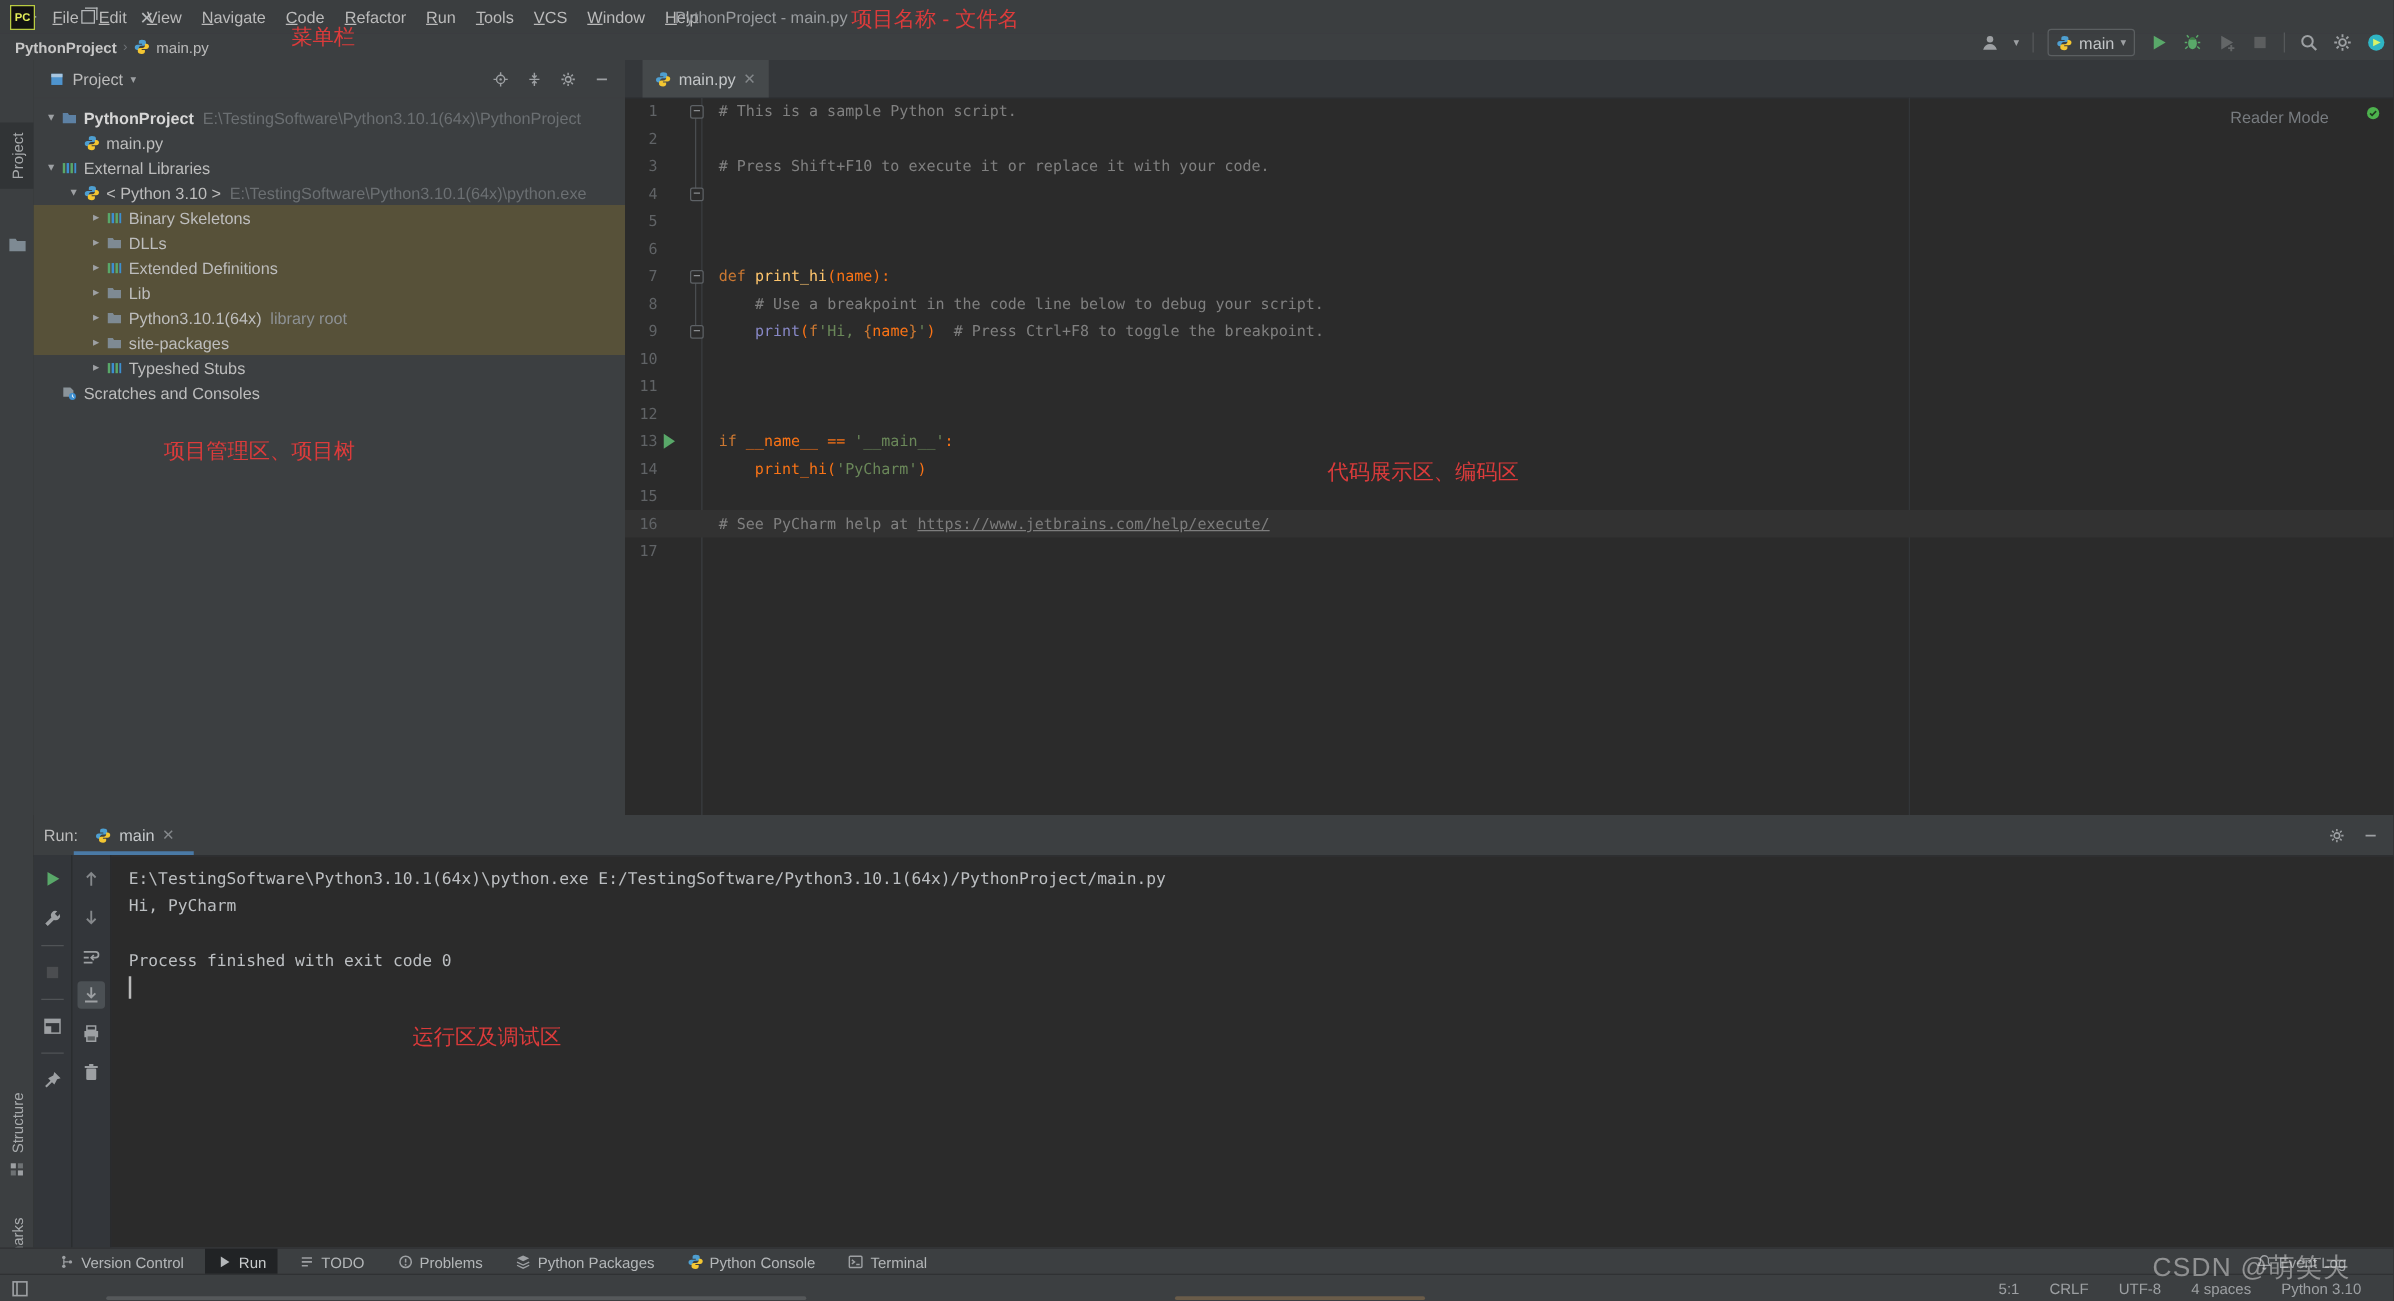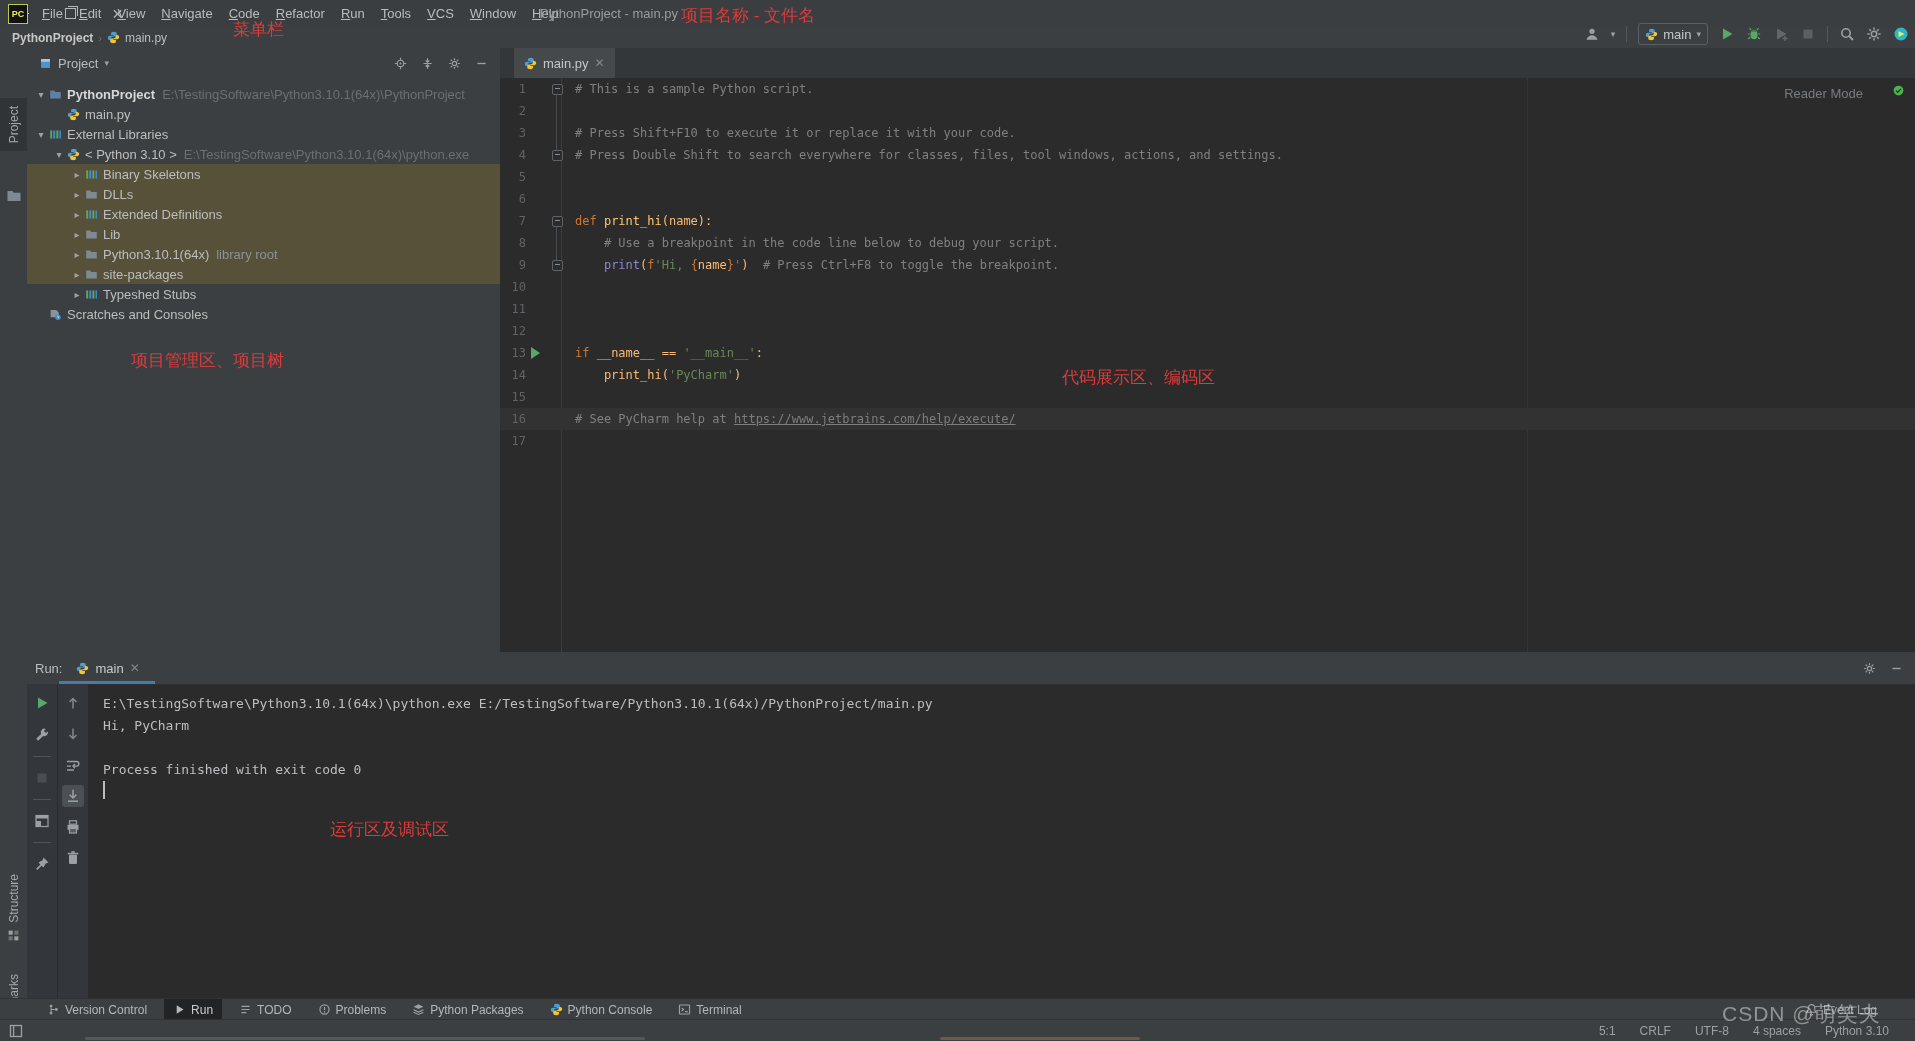--- a/index.html
+++ b/index.html
@@ -72,21 +72,21 @@
   .crow{position:relative;height:22px;}
   .crow.hl{background:#323232;}
   .ln{position:absolute;left:0;top:0;width:26px;text-align:right;color:#606366;font-size:12px;line-height:22px;}
   .ct{position:absolute;left:75px;top:0;font-size:12px;line-height:22px;white-space:pre;}
   .fold{position:absolute;left:52px;top:6px;width:9px;height:9px;border:1px solid #5e6266;border-radius:2px;background:#2b2b2b;}
   .fold::after{content:"";position:absolute;left:2px;top:3px;width:5px;height:1px;background:#8a8d90;}
   .fline{position:absolute;left:56px;width:1px;background:#4a4d50;}
   .runmark{position:absolute;left:31px;top:5px;width:0;height:0;
            border-left:9px solid #59A869;border-top:6px solid transparent;border-bottom:6px solid transparent;}
   .c-com{color:#808080;} .c-kw{color:#cc7832;} .c-fn{color:#ffc66d;} .c-bi{color:#8888c6;}
-  .c-str{color:#6a8759;} .c-pl{color:#fdba74;} .c-br{color:#cc7832;}
+  .c-str{color:#6a8759;} .c-pl{color:#f97316;} .c-br{color:#cc7832;}
   .c-url{color:#7d7d7d;text-decoration:underline;}
 
   
   #run-panel{left:27px;top:652px;width:1888px;height:346px;background:#2b2b2b;}
   #rp-header{position:relative;height:32px;background:#3c3f41;border-bottom:1px solid #2d2f31;
              display:flex;align-items:center;font-size:13px;}
   #rp-label{margin-left:8px;color:#bbbbbb;}
   #rp-tab{display:flex;align-items:center;gap:6px;margin-left:14px;color:#c7cacc;}
   #rp-underline{position:absolute;left:32px;bottom:0;width:96px;height:3px;background:#4a7aa6;}
   #rp-hicons{position:absolute;right:12px;top:0;height:32px;display:flex;align-items:center;gap:14px;}
@@ -471,21 +471,20 @@
             <span class="ln">2</span>
             <span class="ct"></span>
           </div>
           <div class="crow">
             <span class="ln">3</span>
             <span class="ct"><span class="c-com"># Press Shift+F10 to execute it or replace it with your code.</span></span>
           </div>
           <div class="crow">
             <span class="ln">4</span>
             <span class="fold"></span>
-            <span class="ct"><span class="c-com"># Press Double Shift to search everywhere for classes, files, tool windows, actions, and settings.</span></span>
           </div>
           <div class="crow">
             <span class="ln">5</span>
             <span class="ct"></span>
           </div>
           <div class="crow">
             <span class="ln">6</span>
             <span class="ct"></span>
           </div>
           <div class="crow">

